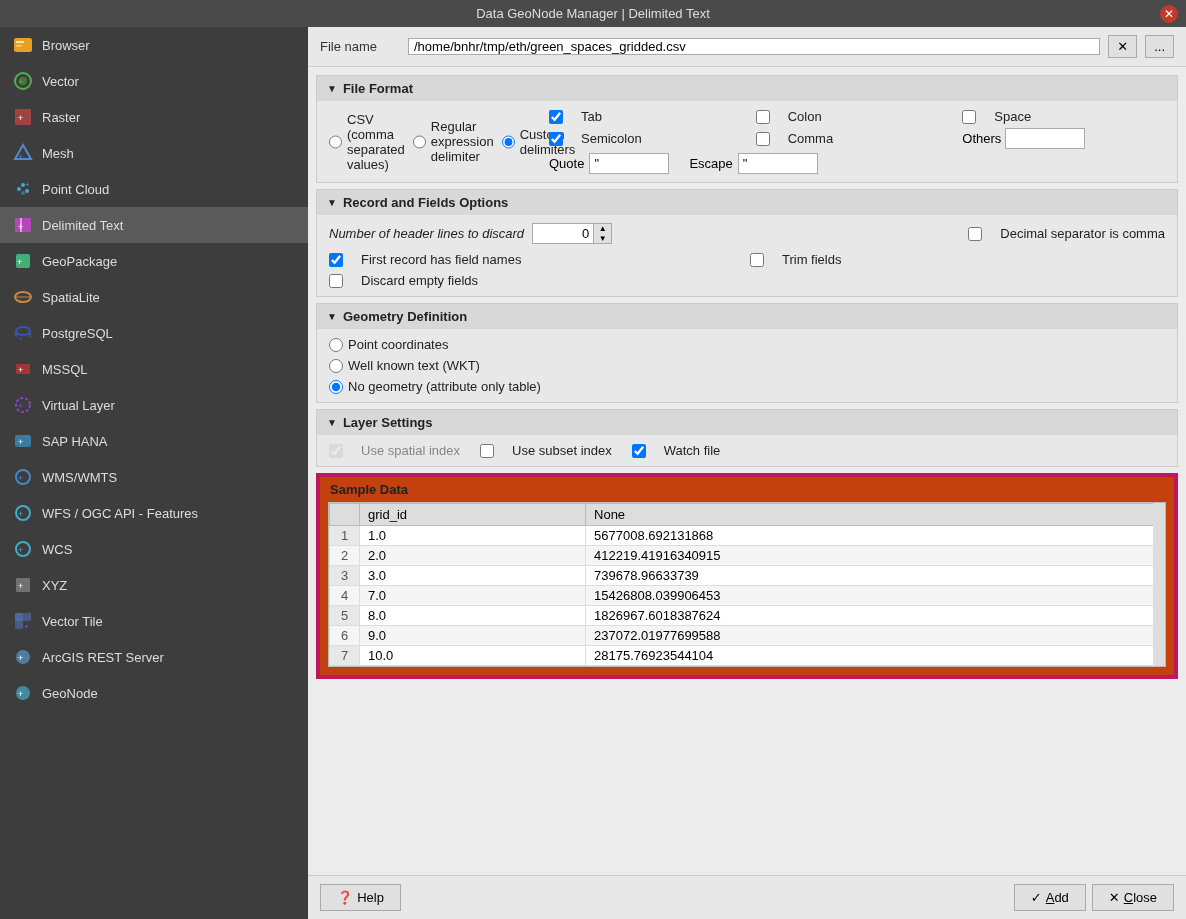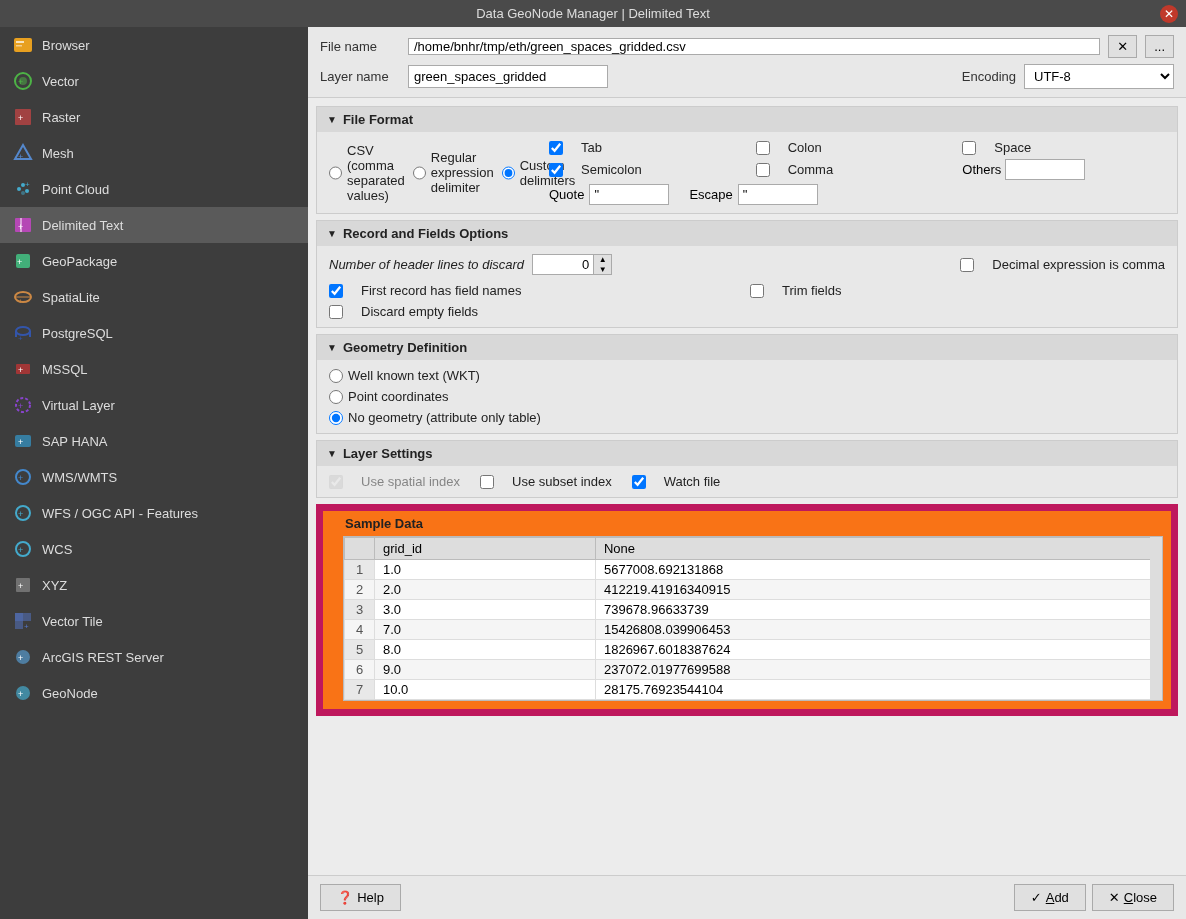--- a/index.html
+++ b/index.html
@@ -226,24 +226,23 @@
       display: flex;
       gap: 20px;
       align-items: center;
     }
     .check-disabled {
       opacity: 0.5;
     }
 
     
     .sample-data-section {
-      background: #f97316;
-      border: 7px solid #be185d;
+      background: #c2410c;
+      border: 4px solid #be185d;
       margin-bottom: 6px;
-      padding-left: 12px;
     }
     .sample-data-header {
       padding: 5px 10px;
       font-weight: bold;
       font-size: 13px;
       color: #222;
     }
     .sample-table-wrapper {
       position: relative;
       border: 1px solid #bbb;
@@ -528,32 +527,20 @@
   </div>
 
   <div class="right-panel">
 
     <div class="top-fields">
       <div class="field-row">
         <span class="field-label">File name</span>
         <input class="filename-input" type="text" value="/home/bnhr/tmp/eth/green_spaces_gridded.csv" style="">
         <button class="clear-btn">✕</button>
         <button class="browse-btn">...</button>
-      </div>
-      <div class="field-row">
-        <span class="field-label">Layer name</span>
-        <input class="field-input" type="text" style="width: 200px; flex: 0 0 auto;" value="green_spaces_gridded">
-        <span style="flex:1;"></span>
-        <span class="encoding-label">Encoding</span>
-        <select class="encoding-select">
-          <option>UTF-8</option>
-          <option>UTF-16</option>
-          <option>ISO-8859-1</option>
-          <option>ASCII</option>
-        </select>
       </div>
     </div>
 
     <div class="content-area">
 
       <div class="section">
         <div class="section-header">
           <span class="arrow">▼</span>
           <span>File Format</span>
         </div>
@@ -632,21 +619,21 @@
             <div class="spinbox">
               <input type="text" class="spinbox-input" value="0" style="">
               <div class="spinbox-btns">
                 <button class="spinbox-btn">▲</button>
                 <button class="spinbox-btn">▼</button>
               </div>
             </div>
             <span style="flex:1;"></span>
             <label class="check-pair">
               <input type="checkbox" style="">
-              <span>Decimal expression is comma</span>
+              <span>Decimal separator is comma</span>
             </label>
           </div>
 
           <div style="display:grid; grid-template-columns:1fr 1fr; gap:6px;">
             <label class="check-pair">
               <input type="checkbox" checked="" style="">
               <span>First record has field names</span>
             </label>
             <label class="check-pair">
               <input type="checkbox" style="">
@@ -662,25 +649,25 @@
 
       <div class="section">
         <div class="section-header">
           <span class="arrow">▼</span>
           <span>Geometry Definition</span>
         </div>
         <div class="section-body">
           <div class="geo-grid">
             <label class="radio-row">
               <input type="radio" name="geomtype" style="">
-              <span>Well known text (WKT)</span>
+              <span>Point coordinates</span>
             </label>
             <label class="radio-row">
               <input type="radio" name="geomtype" style="">
-              <span>Point coordinates</span>
+              <span>Well known text (WKT)</span>
             </label>
             <label class="radio-row">
               <input type="radio" name="geomtype" checked="" style="">
               <span>No geometry (attribute only table)</span>
             </label>
           </div>
         </div>
       </div>
 
       <div class="section">

